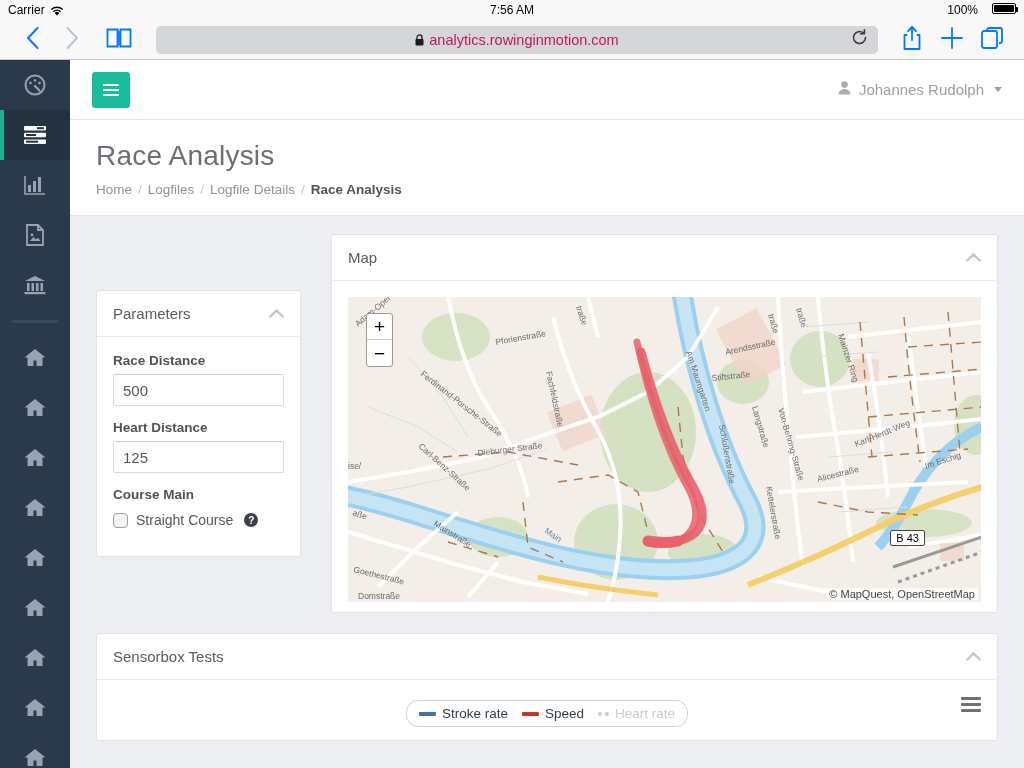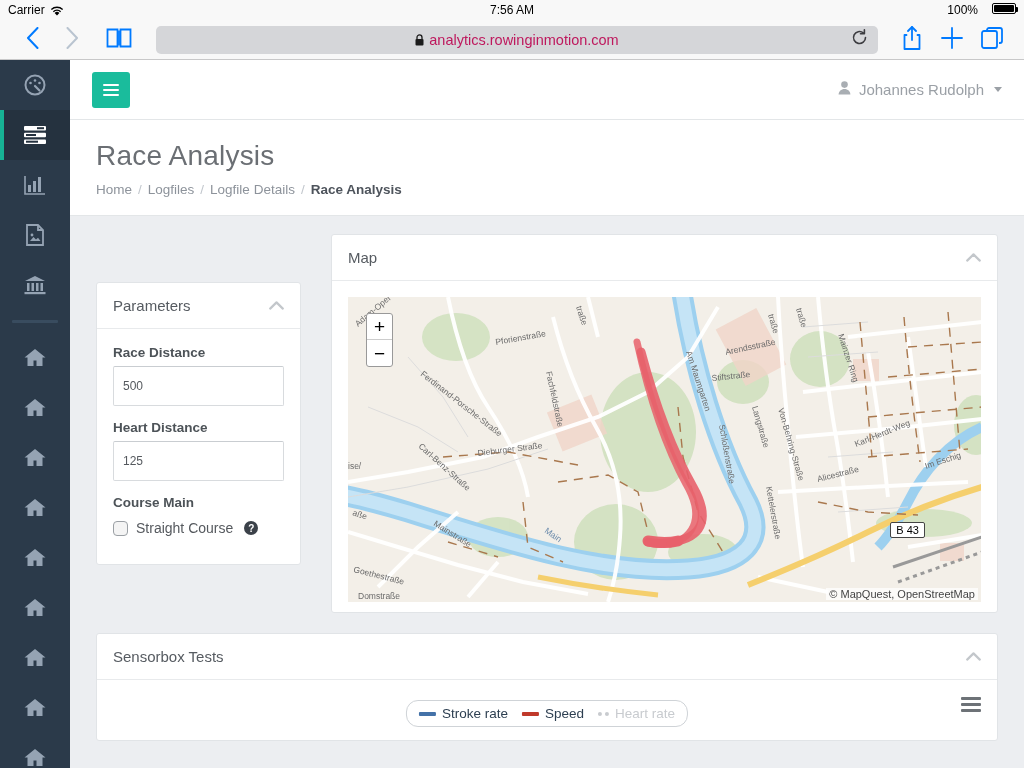--- a/index.html
+++ b/index.html
@@ -106,22 +106,22 @@
     display: flex; align-items: center; justify-content: space-between;
     padding: 14px 16px; border-bottom: 1px solid #e8eaec;
   }
   .panel-title { font-size: 15px; color: #565b61; font-weight: 400; }
   .chevron { color: #c3c7cb; font-size: 13px; line-height: 1; }
 
   .panel-body { padding: 16px; }
 
   .form-label { font-size: 13.5px; font-weight: 700; color: #4d5358; margin-bottom: 6px; }
   .form-input {
-    width: 100%; height: 40px; border: 1px solid #d8dbde; border-top-color: #c9cdd1;
-    border-radius: 2px; padding: 0 9px; font-size: 12px; color: #55595e;
+    width: 100%; height: 32px; border: 1px solid #d8dbde; border-top-color: #c9cdd1;
+    border-radius: 2px; padding: 0 9px; font-size: 15px; color: #55595e;
     font-family: "Liberation Sans", sans-serif; background: #fff;
     margin-bottom: 14px;
   }
   .check-row { display: flex; align-items: center; gap: 8px; margin-bottom: 12px; }
   .checkbox {
     width: 15px; height: 15px; border: 1px solid #9ba0a5; border-radius: 4px;
     background: #f4f4f4; flex: none;
   }
   .check-label { font-size: 14px; color: #55595e; }
   .help-icon {
@@ -526,21 +526,21 @@
                 <text x="490" y="38" transform="rotate(72 490 38)">Mainzer Ring</text>
                 <text x="578" y="172" transform="rotate(-18 578 172)">Im Eschig</text>
                 <text x="228" y="10" transform="rotate(72 228 10)">traße</text>
                 <text x="0" y="172">ise/</text>
                 <text x="4" y="218" transform="rotate(18 4 218)">aße</text>
                 <text x="420" y="18" transform="rotate(74 420 18)">traße</text>
                 <text x="448" y="12" transform="rotate(74 448 12)">traße</text>
               </g>
             </svg>
 
-            <div class="road-shield" style="right:56px;bottom:64px;">B 43</div>
+            <div class="road-shield" style="right:56px;bottom:56px;">B 43</div>
 
             <div class="map-zoom">
               <div>+</div>
               <div>−</div>
             </div>
 
             <div class="map-attr">© MapQuest, OpenStreetMap</div>
           </div>
         </div>
       </div>

